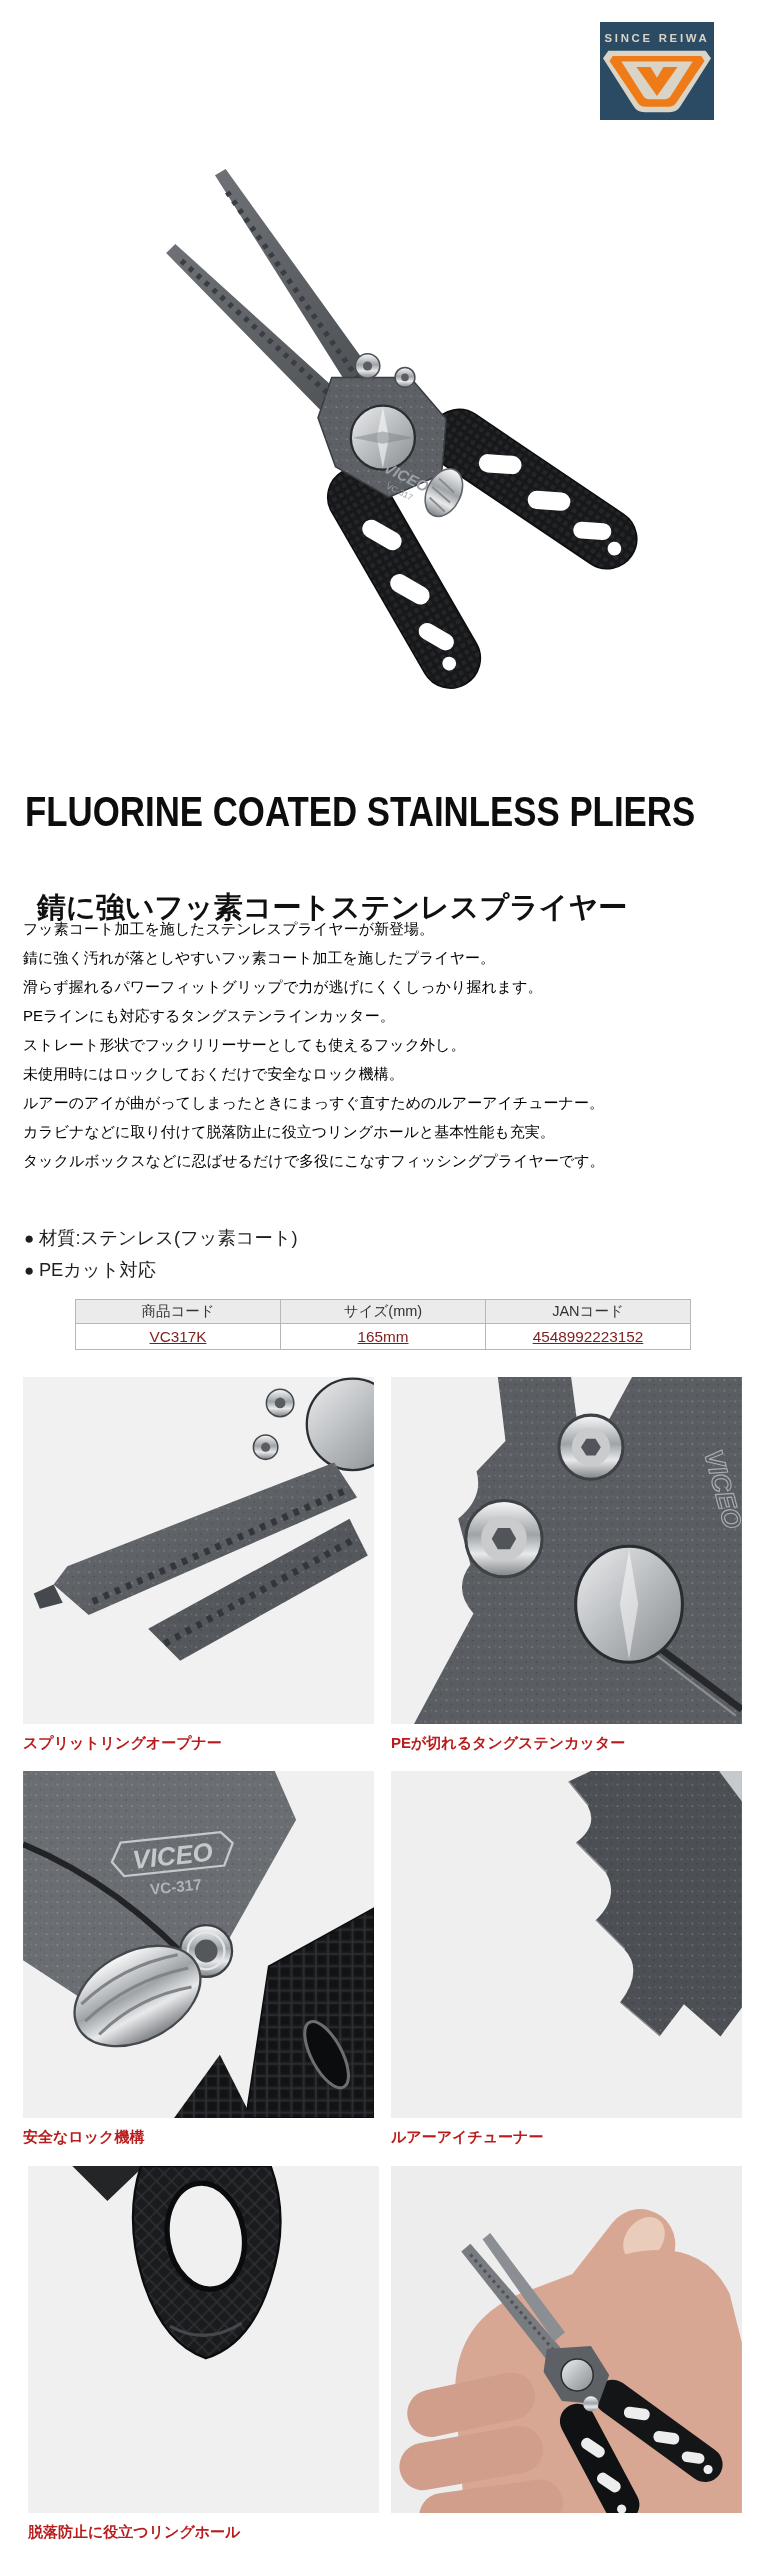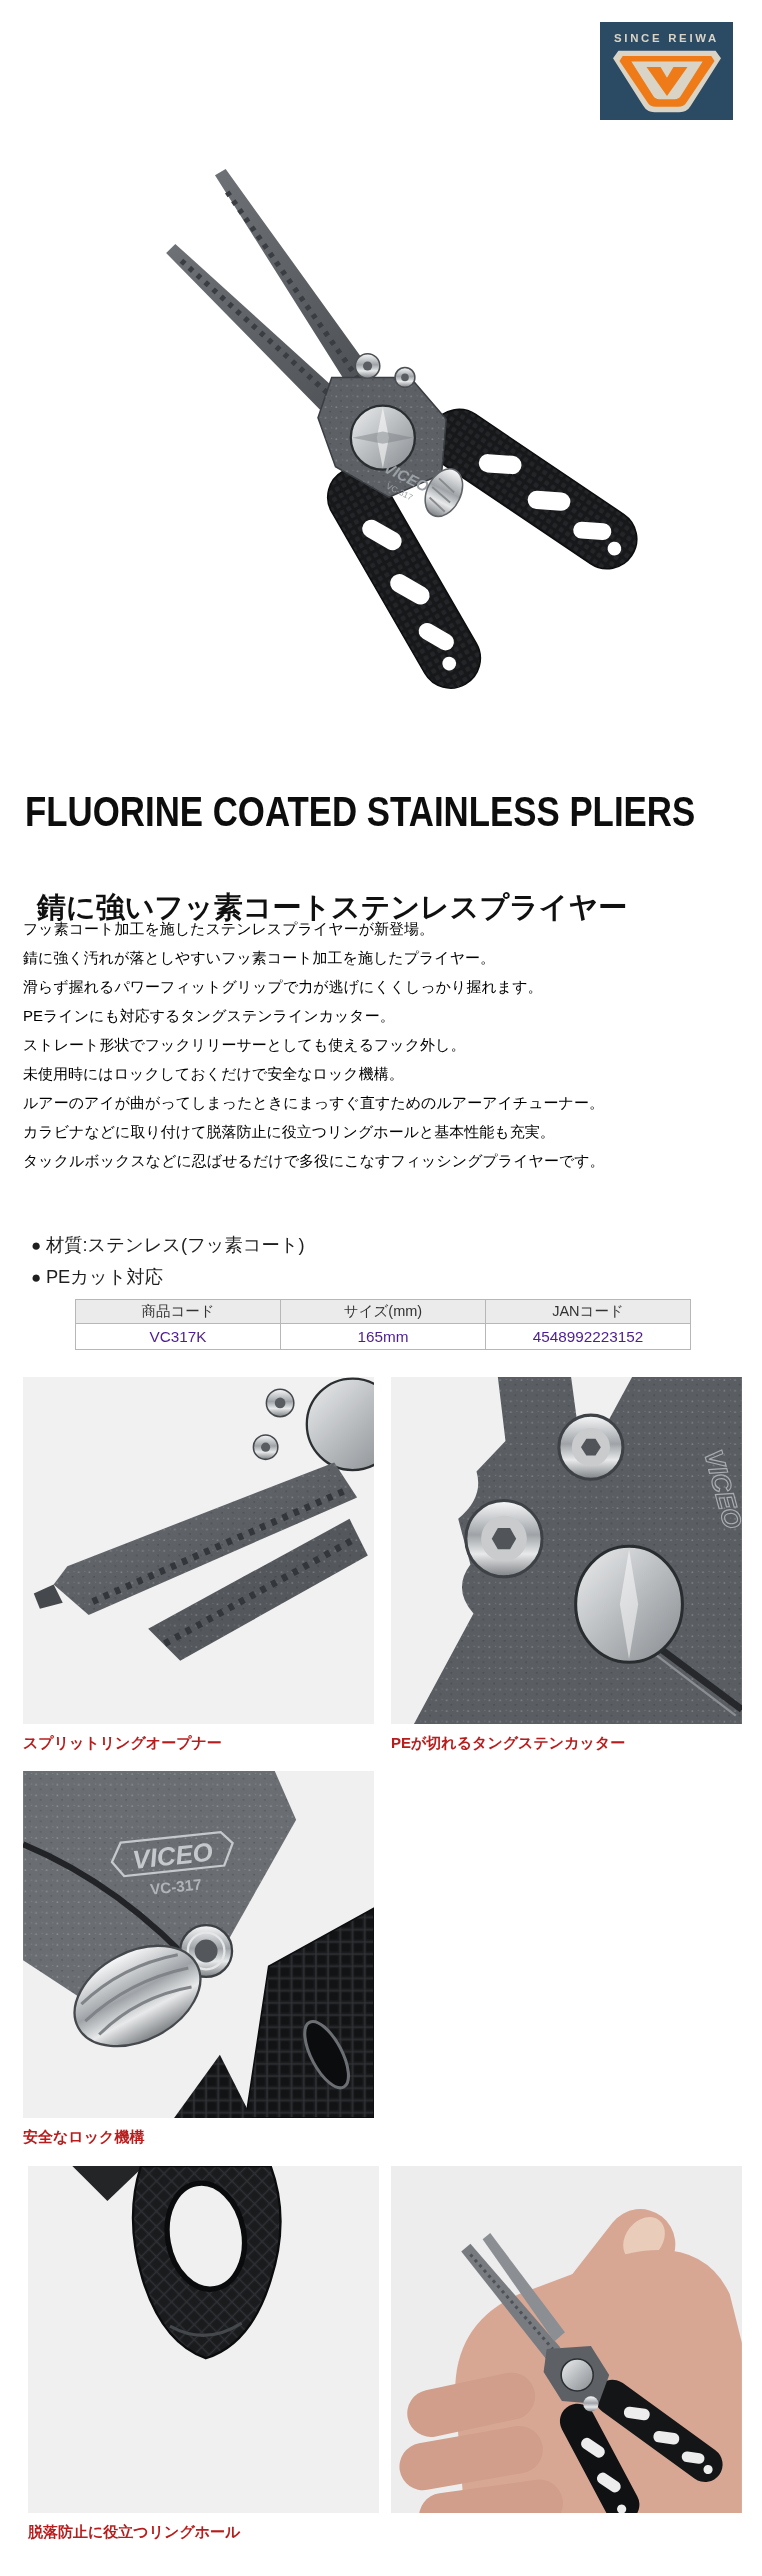--- a/index.html
+++ b/index.html
@@ -1,45 +1,45 @@
 <!DOCTYPE html>
 <html style="font-size:12.2px"><head>
 <meta charset="utf-8">
 <style>
   html,body{margin:0;padding:0;background:#ffffff;}
   body{font-family:"Liberation Sans","DejaVu Sans",sans-serif;color:#1e1e1e;}
   .page{position:relative;width:763px;height:2576px;background:#ffffff;overflow:hidden;}
 
   
-  .logo-box{position:absolute;left:600px;top:22px;width:133px;height:98px;background:#2b4a63;
+  .logo-box{position:absolute;left:600px;top:22px;width:114px;height:98px;background:#2b4a63;
             display:flex;flex-direction:column;align-items:center;padding-top:10px;box-sizing:border-box;}
   .logo-since{color:#d9d4c6;font-size:11.4px;font-weight:bold;letter-spacing:2.7px;white-space:nowrap;}
   .logo-shield{width:108px;height:66px;margin-top:5.3px;}
 
   
   .hero{position:absolute;left:99px;top:137px;width:557px;height:580px;}
 
   
   .title-en{position:absolute;left:25px;top:787px;margin:0;font-size:43px;font-weight:700;color:#0d0d0d;
             white-space:nowrap;letter-spacing:0;transform:scaleX(0.81);transform-origin:left top;}
   .title-jp{position:absolute;left:23px;top:874px;margin:14px;font-size:29px;font-weight:700;color:#101010;white-space:nowrap;}
 
   
   .desc{position:absolute;left:23px;top:914px;}
   .desc p{margin:0;font-size:15px;line-height:29px;color:#000000;white-space:nowrap;}
 
   
-  .notes{position:absolute;left:23px;top:1222px;margin:8px;padding:0;list-style:none;}
+  .notes{position:absolute;left:23px;top:1222px;margin:1px;padding:0;list-style:none;}
   .notes li{font-size:18.3px;line-height:30.5px;color:#1f1f1f;}
   .notes .marker{margin-right:4.6px;font-size:17px;}
 
   
   .spec{position:absolute;left:75px;top:1299px;width:616px;border-collapse:collapse;table-layout:fixed;text-align:center;}
   .spec th{background:#ebebeb;border:0.8px solid #b7b7b7;height:23px;font-weight:400;font-size:14.5px;color:#333;padding:0;margin-top:20px;}
-  .spec td{background:#ffffff;border:0.8px solid #b7b7b7;height:25px;font-size:15.3px;color:#4c1d95;padding:0;}
+  .spec td{background:#ffffff;border:0.8px solid #b7b7b7;height:25px;font-size:15.3px;color:#7f1d1d;padding:0;text-decoration:underline;}
 
   
   .feature{position:absolute;width:351px;margin:0;}
   .feature .ph{width:351px;height:347px;background:#f0f0f1;overflow:hidden;}
   .feature svg{display:block;}
   .feature figcaption{margin-top:6.9px;font-size:15px;line-height:24.4px;font-weight:600;color:#b91c1c;white-space:nowrap;}
   .pos-r1l{left:23px;top:1377px;}  .pos-r1r{left:391px;top:1377px;}
   .pos-r2l{left:23px;top:1771px;}  .pos-r2r{left:391px;top:1771px;}
   .pos-r3l{left:28px;top:2166px;}  .pos-r3r{left:391px;top:2166px;}
   .svgtext{font-family:"Liberation Sans","DejaVu Sans",sans-serif;}
@@ -241,20 +241,32 @@
           <path d="M80,270 Q150,250 222,272 M74,292 Q150,272 226,294 M82,316 Q150,296 218,318" fill="none" stroke="#808387" stroke-width="4"></path>
         </g>
         <path d="M292,455 L322,256 L460,180 L460,455 Z" fill="url(#p-grid)" stroke="#0c0d0f" stroke-width="2"></path>
         <ellipse cx="398" cy="372" rx="20" ry="48" transform="rotate(-28 398 372)" fill="#0b0c0d" stroke="#6b6e72" stroke-width="4"></ellipse>
         <path d="M198,455 L300,455 L258,372 Z" fill="url(#p-grid)"></path>
       </svg>
     </div>
     <figcaption>安全なロック機構</figcaption>
   </figure>
 
+  <figure class="feature pos-r2r">
+    <div class="ph">
+      <svg width="351" height="347" viewBox="0 0 460 455">
+        <rect width="460" height="455" fill="#efeff0"></rect>
+        <path d="M262,0 L460,0 L460,310 L432,348 L384,306 L352,348 L300,304 Q332,262 306,234 L268,196 Q300,166 282,134 L242,94 Q272,72 258,46 L232,14 Z" fill="#4c5055"></path>
+        <path d="M262,0 L460,0 L460,310 L432,348 L384,306 L352,348 L300,304 Q332,262 306,234 L268,196 Q300,166 282,134 L242,94 Q272,72 258,46 L232,14 Z" fill="url(#p-speck)"></path>
+        <path d="M232,14 L258,46 M242,94 L282,134 M268,196 L306,234 M300,304 L352,348" stroke="rgba(255,255,255,0.35)" stroke-width="4" fill="none"></path>
+        <path d="M430,0 L460,0 L460,40 Z" fill="#c7cacd"></path>
+      </svg>
+    </div>
+    <figcaption>ルアーアイチューナー</figcaption>
+  </figure>
 
   <figure class="feature pos-r3l">
     <div class="ph">
       <svg width="351" height="347" viewBox="0 0 460 455">
         <rect width="460" height="455" fill="#f0f0f1"></rect>
         <path d="M58,0 L152,0 L104,46 Z" fill="#232527"></path>
         <path d="M148,0 L318,0 Q344,70 318,150 Q292,234 233,252 Q176,232 150,148 Q126,68 148,0 Z" fill="url(#p-diag)" stroke="#0b0c0d" stroke-width="3"></path>
         <ellipse cx="233" cy="92" rx="50" ry="70" transform="rotate(-10 233 92)" fill="#f0f0f1" stroke="#0a0b0c" stroke-width="7"></ellipse>
         <path d="M186,210 Q233,236 280,206" stroke="#44474b" stroke-width="4" fill="none"></path>
       </svg>

